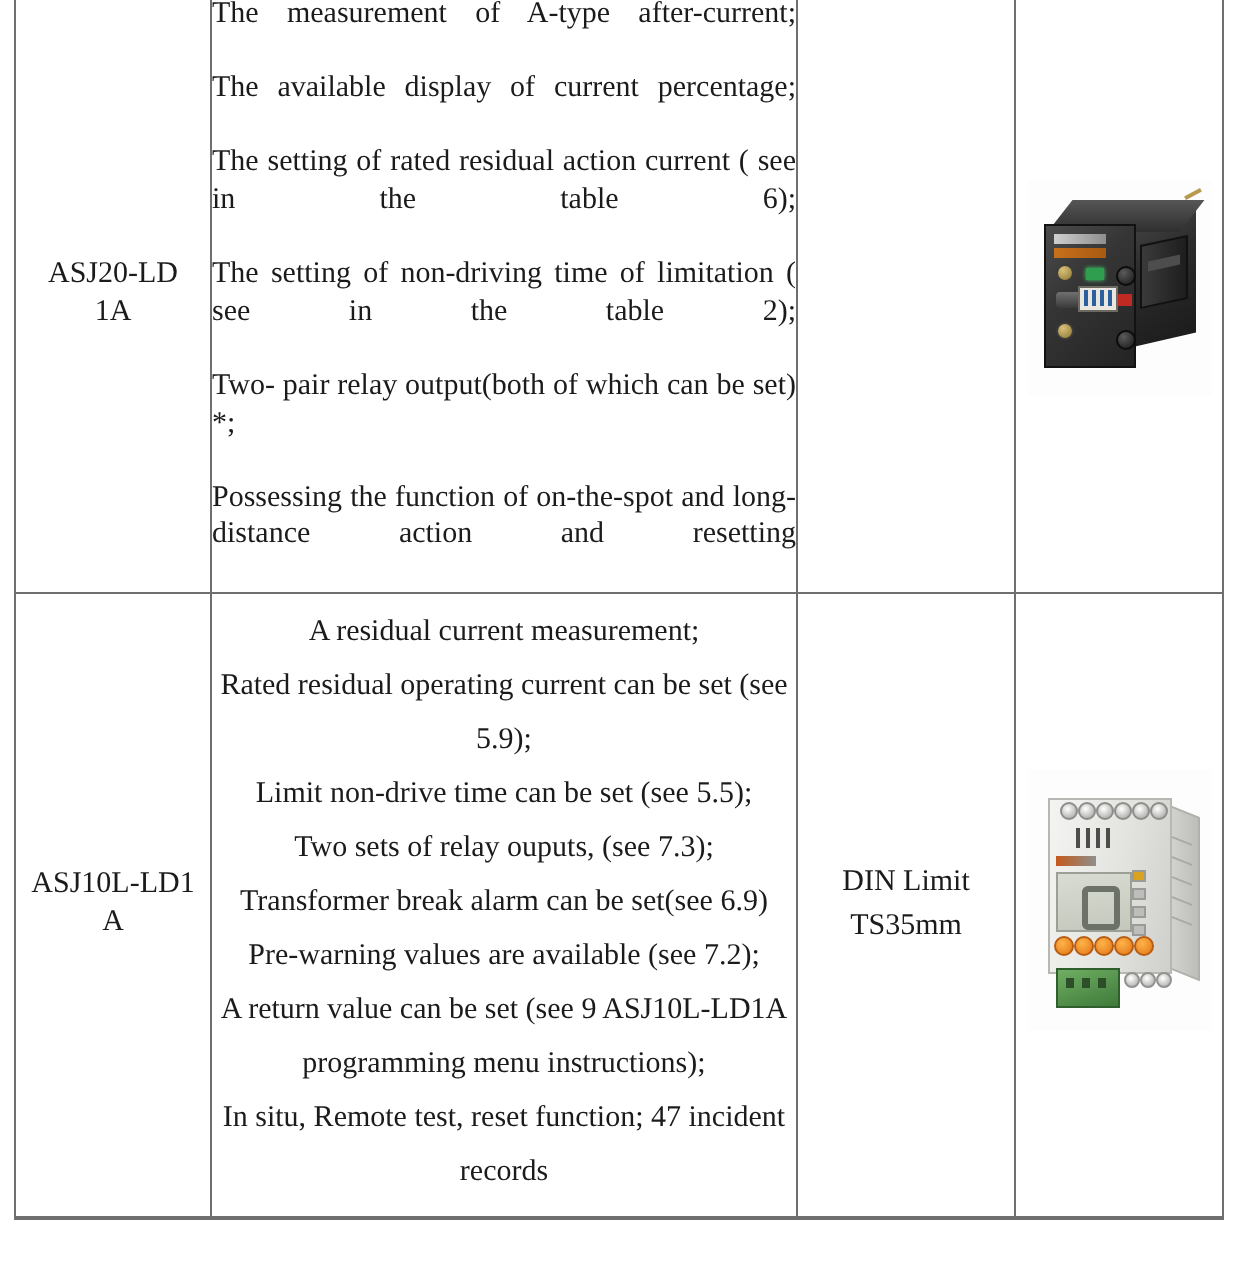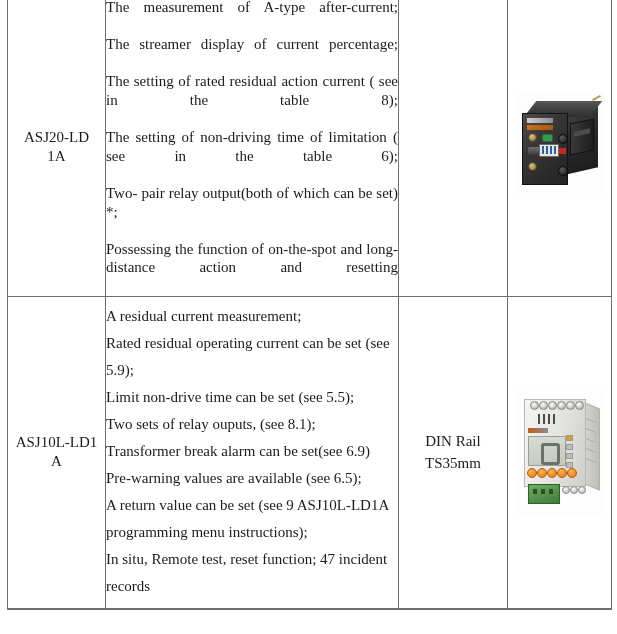--- a/index.html
+++ b/index.html
@@ -89,21 +89,21 @@
     text-align-last: justify;
   }
   .style-justify .func-list li.nojust {
     text-align-last: left;
   }
 
   
   .style-ragged .func-list li {
     font-size: 15px;
     line-height: 27px;
-    text-align: left;
+    text-align: center;
   }
 
   .row-1 .func-cell { padding-top: 0px; }
   .row-2 .func-cell { padding-top: 6px; padding-bottom: 8px; }
 
   
   .photo-cell {
     text-align: center;
     padding: 4px 0;
   }
@@ -398,23 +398,23 @@
       <tr class="row-1">
 
         <td class="col-model model-cell">
           <div>ASJ20-LD</div>
           <div>1A</div>
         </td>
 
         <td class="col-func func-cell style-justify">
           <ul class="func-list">
             <li>The measurement of A-type after-current;</li>
-            <li>The streamer display of current percentage;</li>
-            <li>The setting of rated residual action current ( see in the table 8);</li>
-            <li>The setting of non-driving time of limitation ( see in the table 6);</li>
+            <li>The available display of current percentage;</li>
+            <li>The setting of rated residual action current ( see in the table 6);</li>
+            <li>The setting of non-driving time of limitation ( see in the table 2);</li>
             <li>Two- pair relay output(both of which can be set) *;</li>
             <li class="nojust">Possessing the function of on-the-spot and long-distance action and resetting</li>
           </ul>
         </td>
 
         <td class="col-mount mount-cell">
           <span></span>
         </td>
 
         <td class="col-photo photo-cell">
@@ -451,30 +451,30 @@
         <td class="col-model model-cell">
           <div>ASJ10L-LD1</div>
           <div>A</div>
         </td>
 
         <td class="col-func func-cell style-ragged">
           <ul class="func-list">
             <li>A residual current measurement;</li>
             <li>Rated residual operating current can be set (see 5.9);</li>
             <li>Limit non-drive time can be set (see 5.5);</li>
-            <li>Two sets of relay ouputs, (see 8.1);</li>
+            <li>Two sets of relay ouputs, (see 7.3);</li>
             <li>Transformer break alarm can be set(see 6.9)</li>
-            <li>Pre-warning values are available (see 6.5);</li>
+            <li>Pre-warning values are available (see 7.2);</li>
             <li>A return value can be set (see 9 ASJ10L-LD1A programming menu instructions);</li>
             <li>In situ, Remote test, reset function; 47 incident records</li>
           </ul>
         </td>
 
         <td class="col-mount mount-cell">
-          <div>DIN Rail</div>
+          <div>DIN Limit</div>
           <div>TS35mm</div>
         </td>
 
         <td class="col-photo photo-cell">
           <span class="photo-frame tall">
             <span class="dev-din">
               <span class="shell-side">
                 <i></i>
                 <i></i>
                 <i></i>

